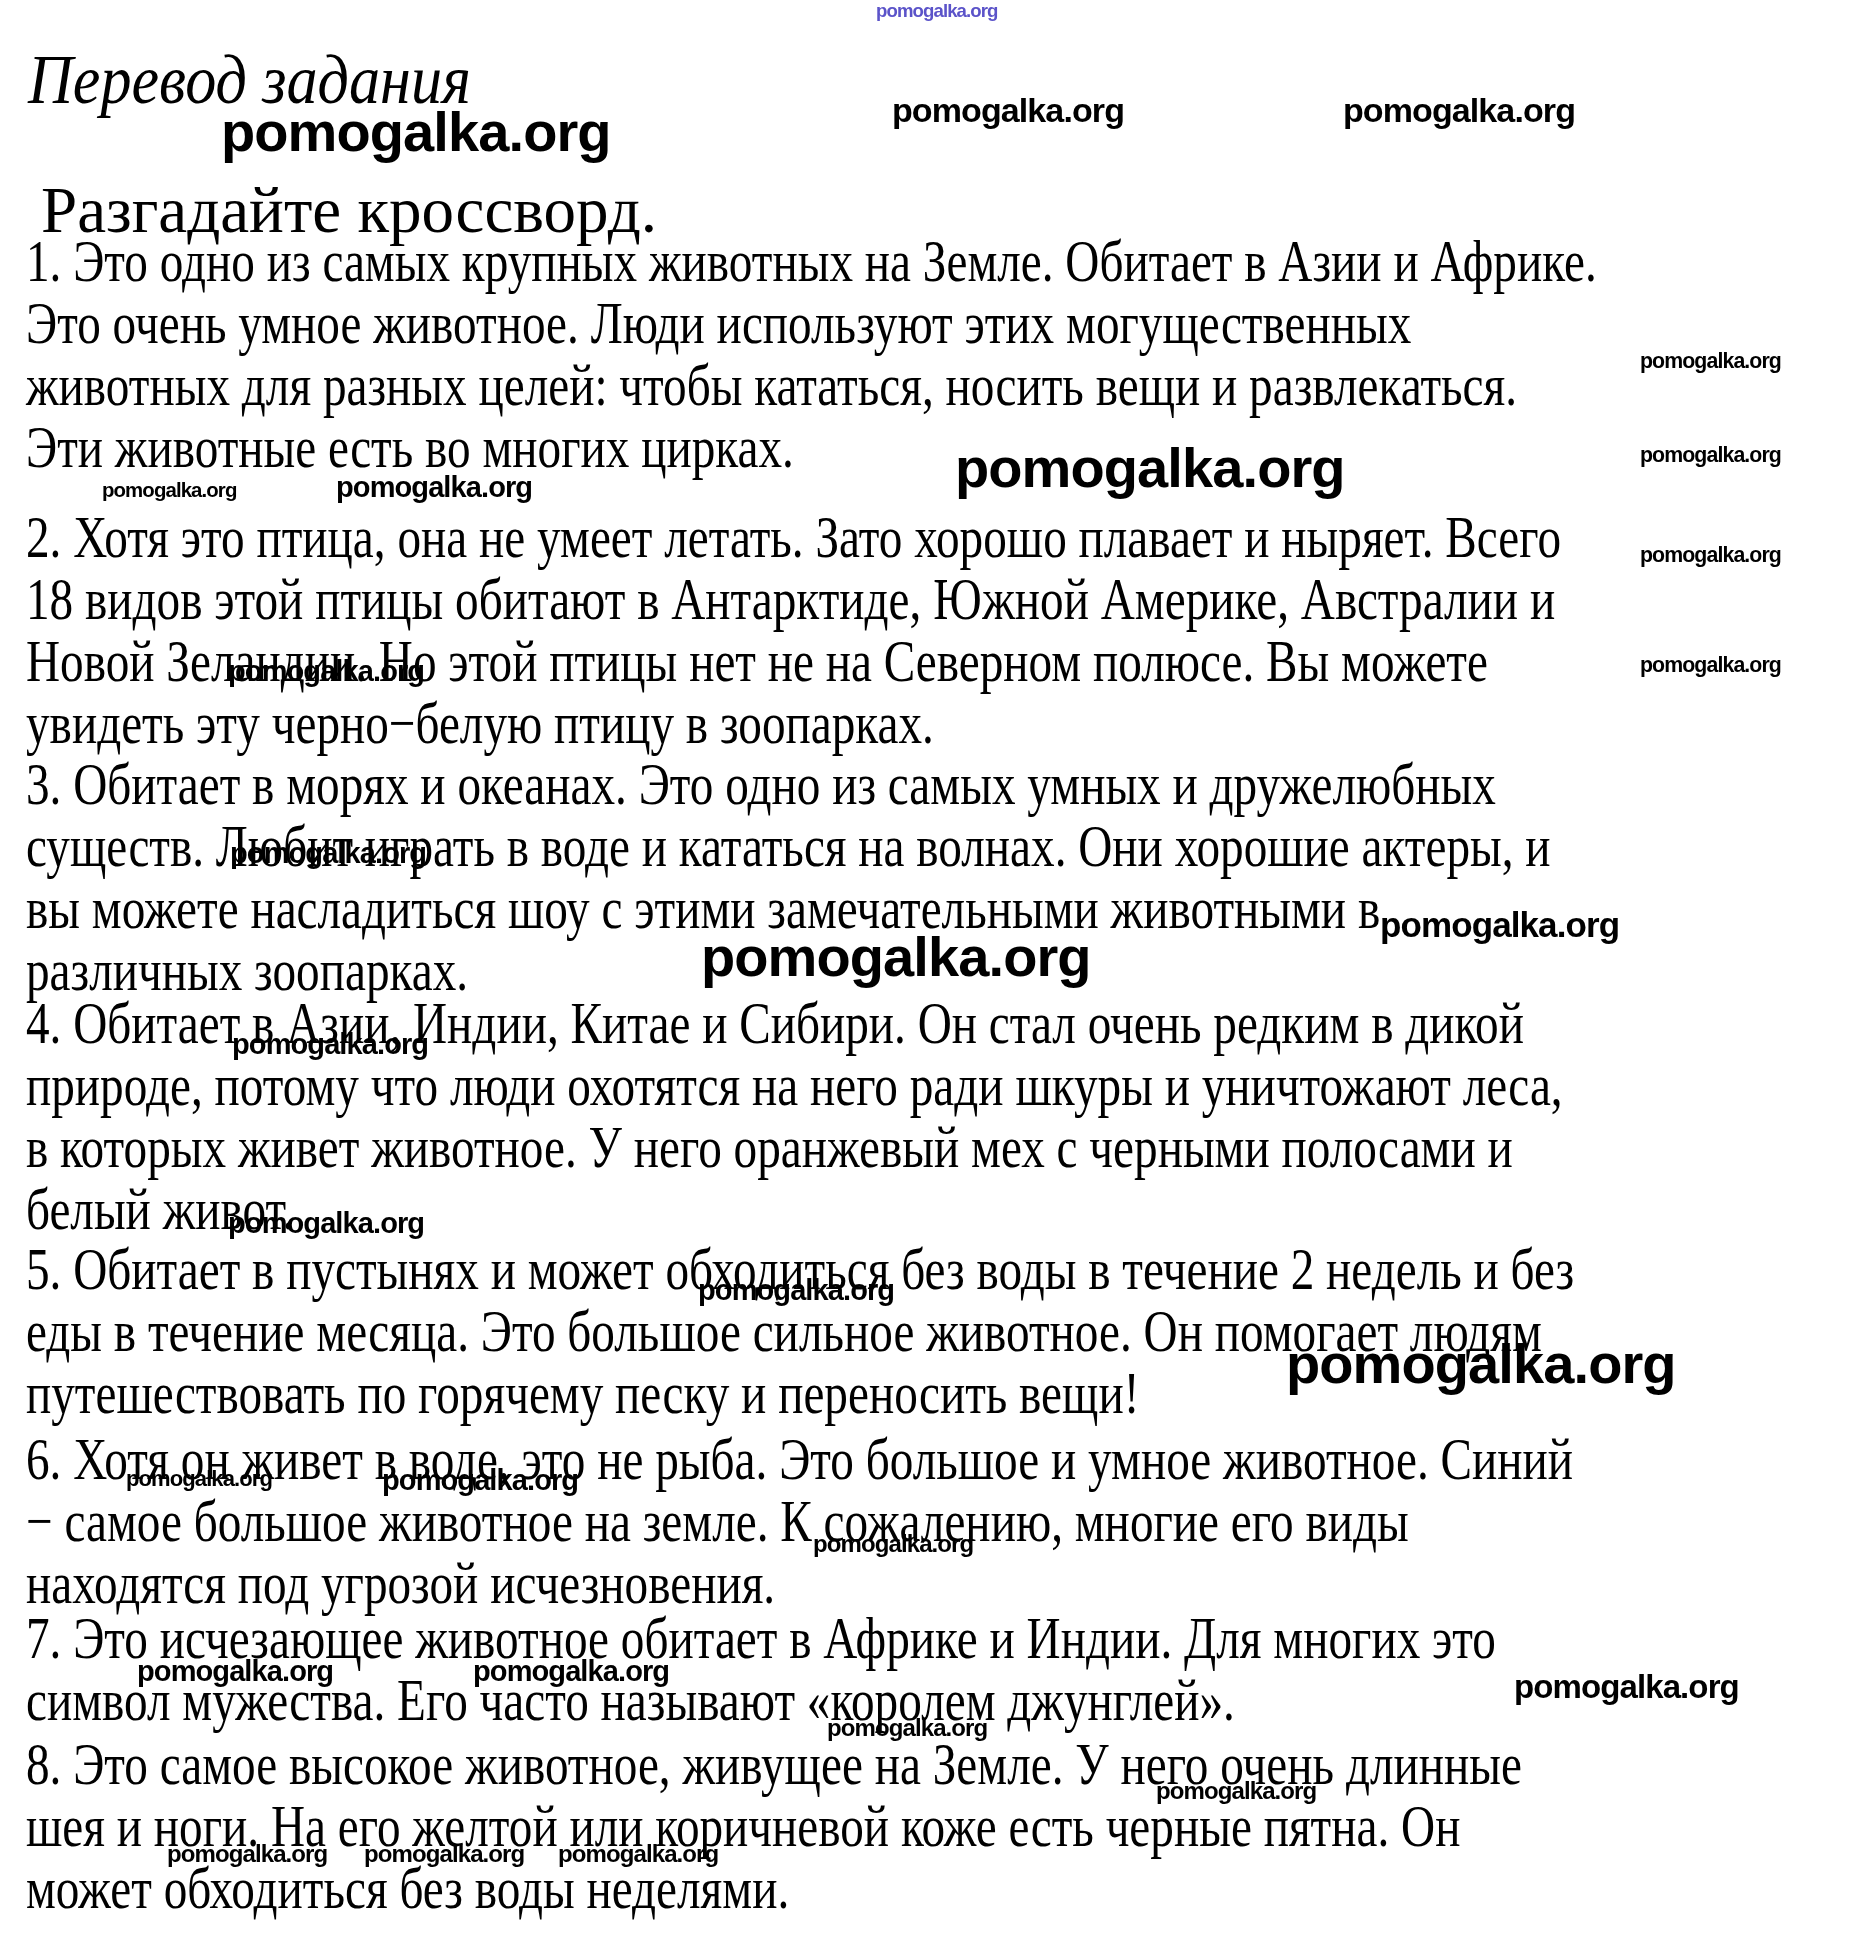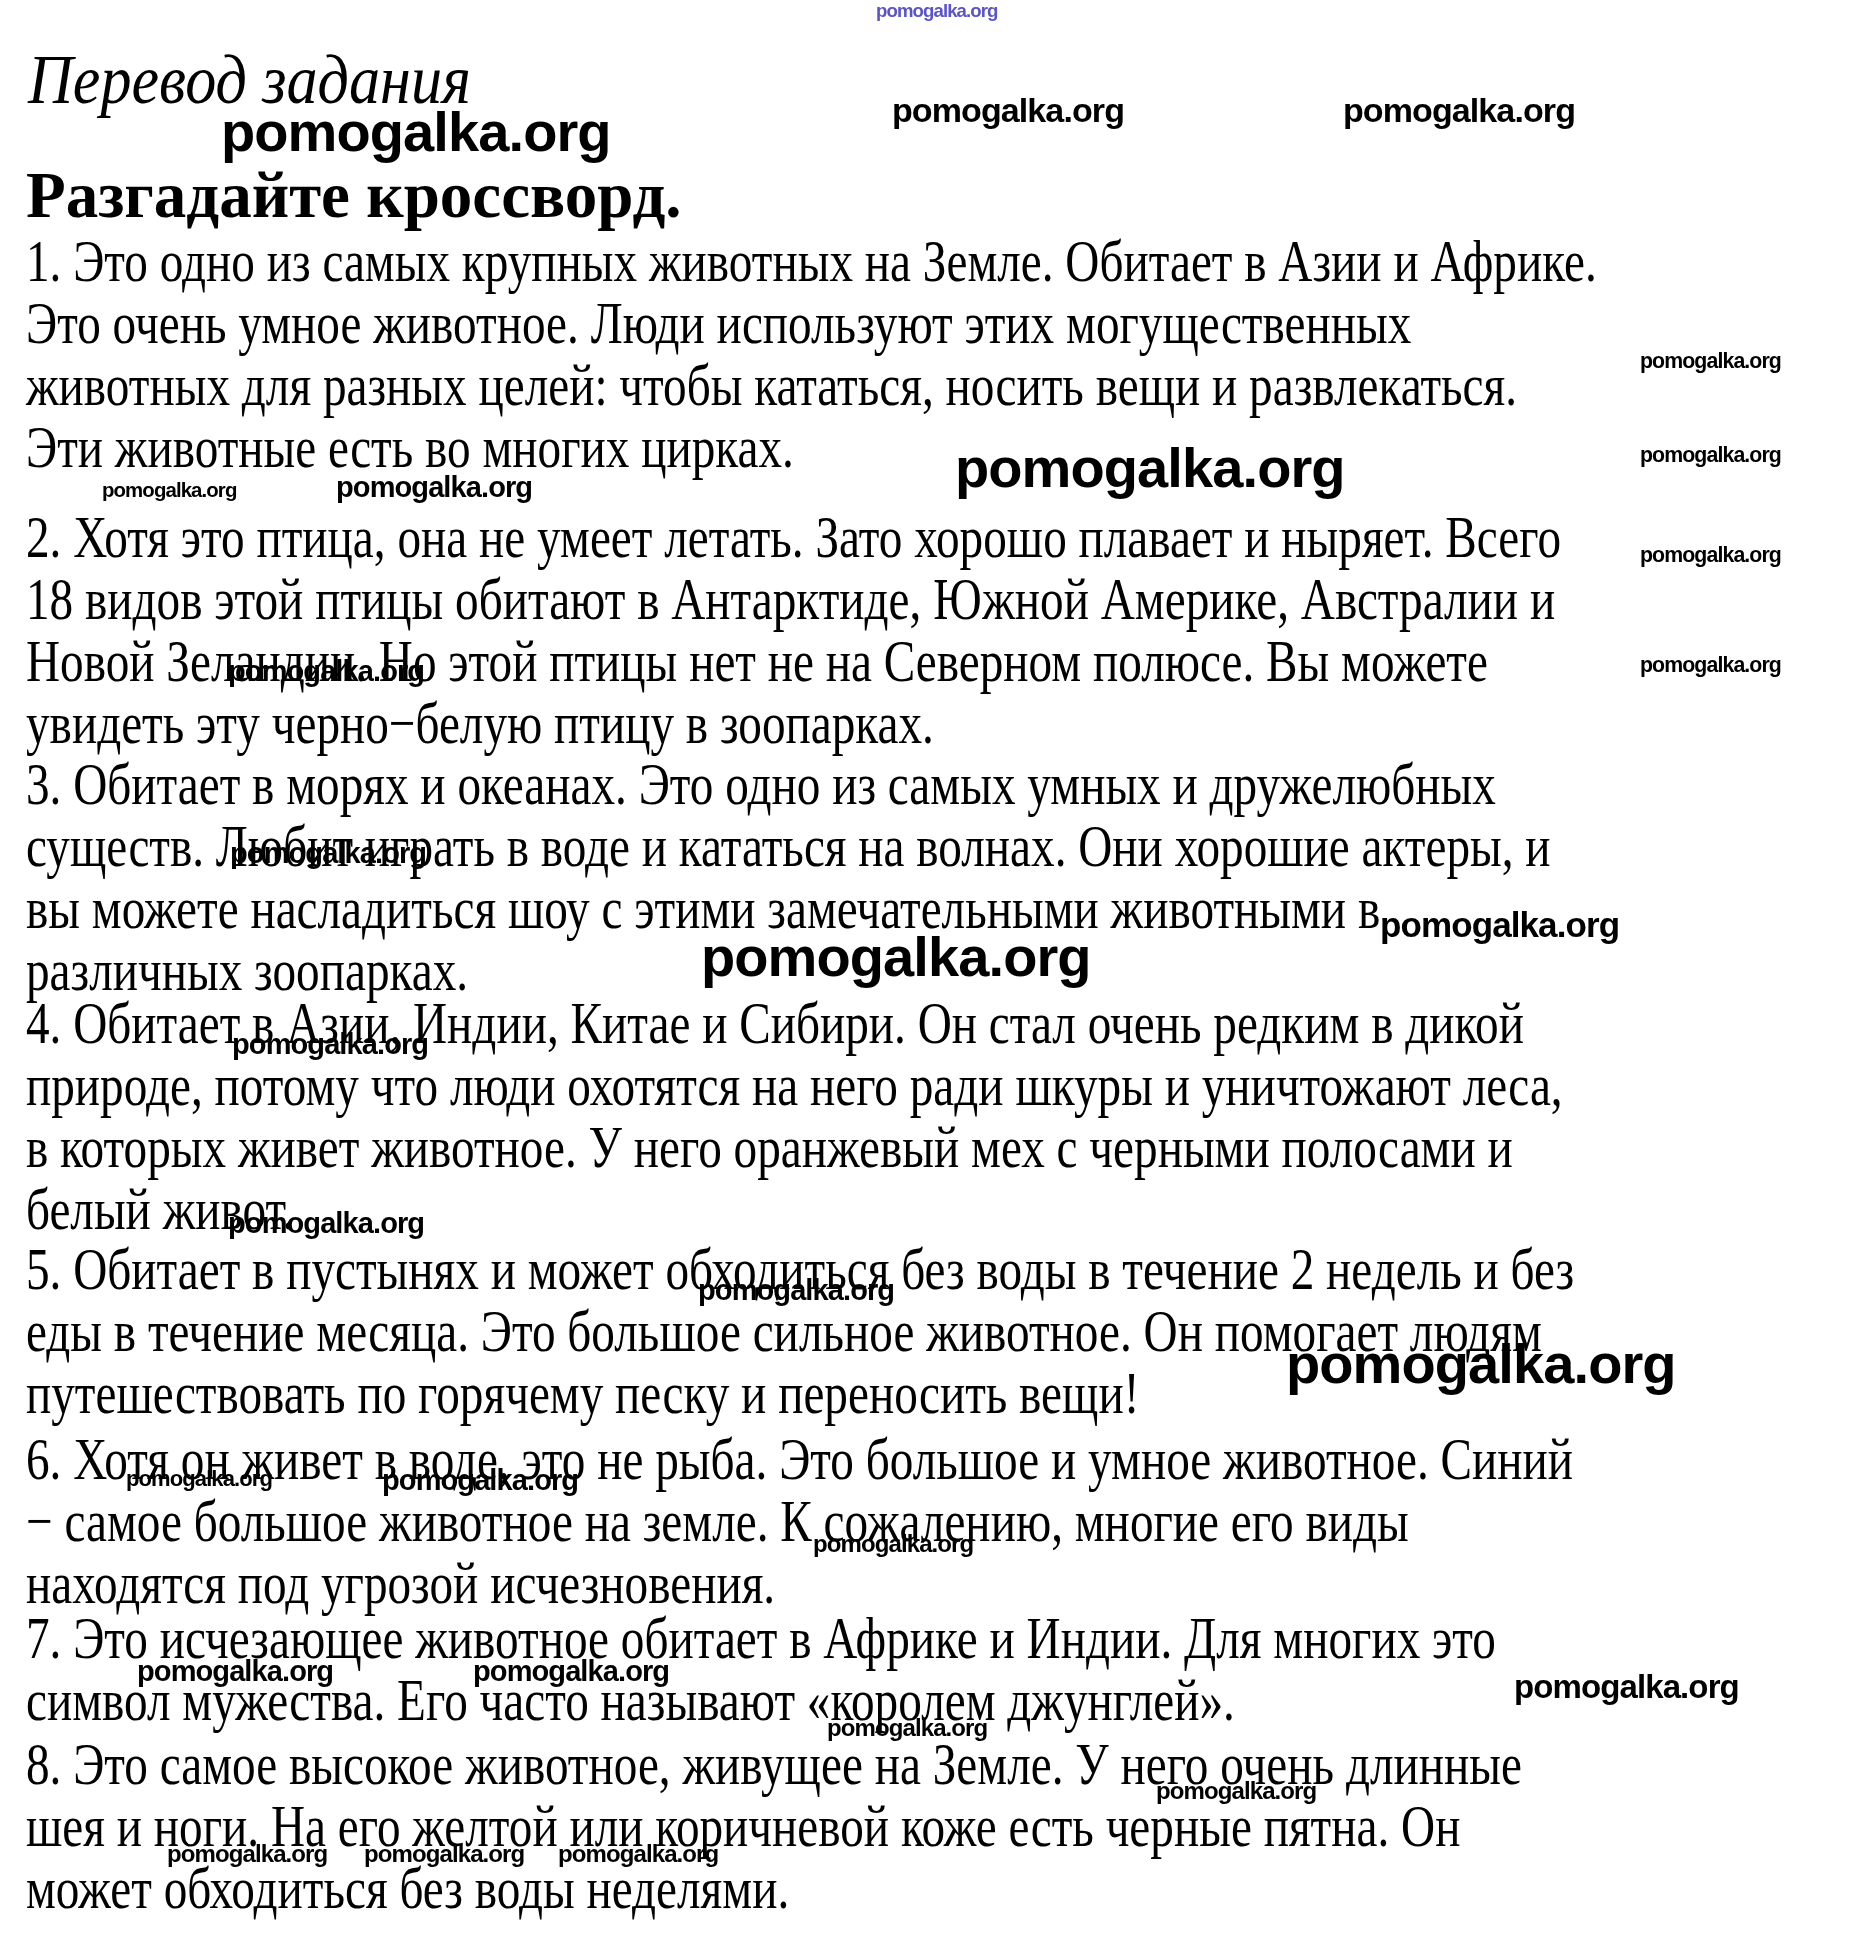--- a/index.html
+++ b/index.html
@@ -12,22 +12,22 @@
     overflow:hidden;
   }
   .heading {
     position:absolute; left:28px; top:41px;
     font-size:69px; font-style:italic; font-weight:normal;
     margin:0; white-space:nowrap;
     transform:scaleX(0.9); transform-origin:0 0;
   }
   .title {
     position:absolute; left:26px; top:158px;
-    font-size:65px; font-weight:bold;
-    margin:0; white-space:nowrap;
+    font-size:65px; font-weight:normal;
+    margin:15px; white-space:nowrap;
   }
   .clue {
     position:absolute; left:26px;
     font-size:59px; line-height:62px;
     white-space:nowrap;
     transform:scaleX(0.80); transform-origin:0 0;
   }
   .clue .line { height:62px; }
   .wm {
     position:absolute;

